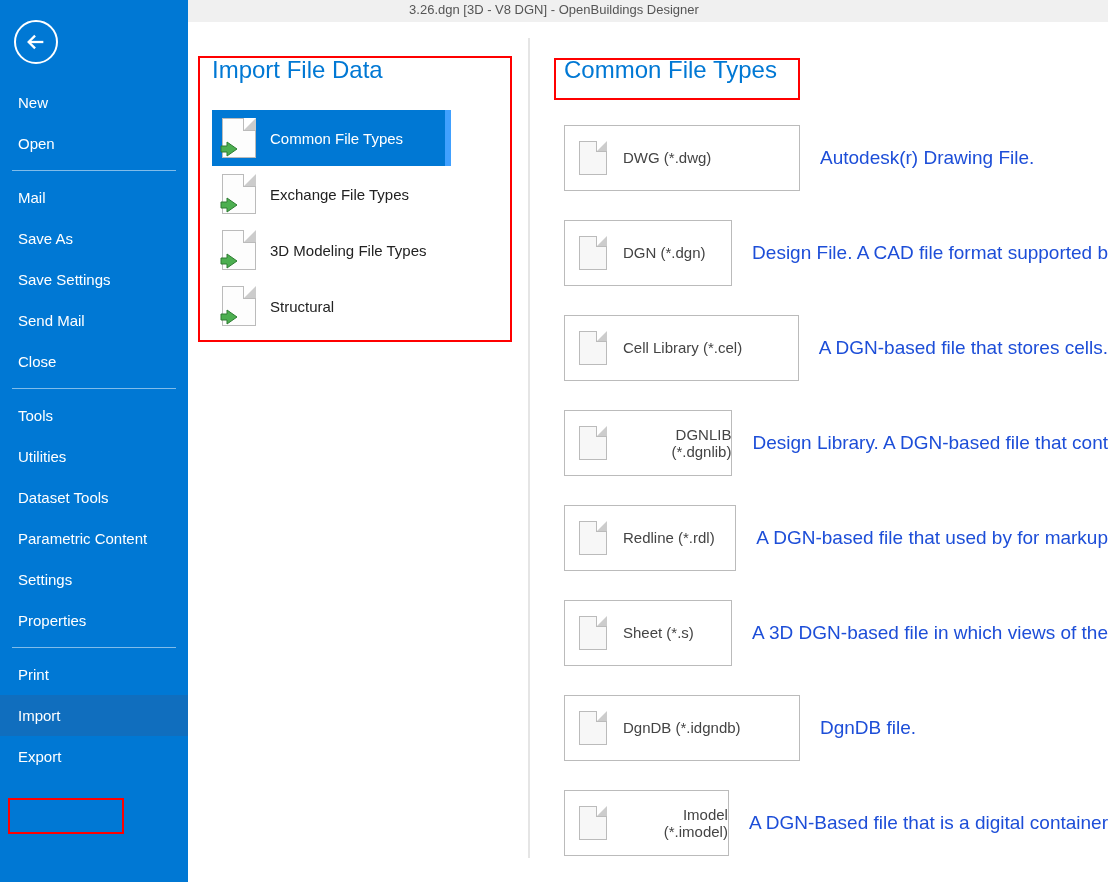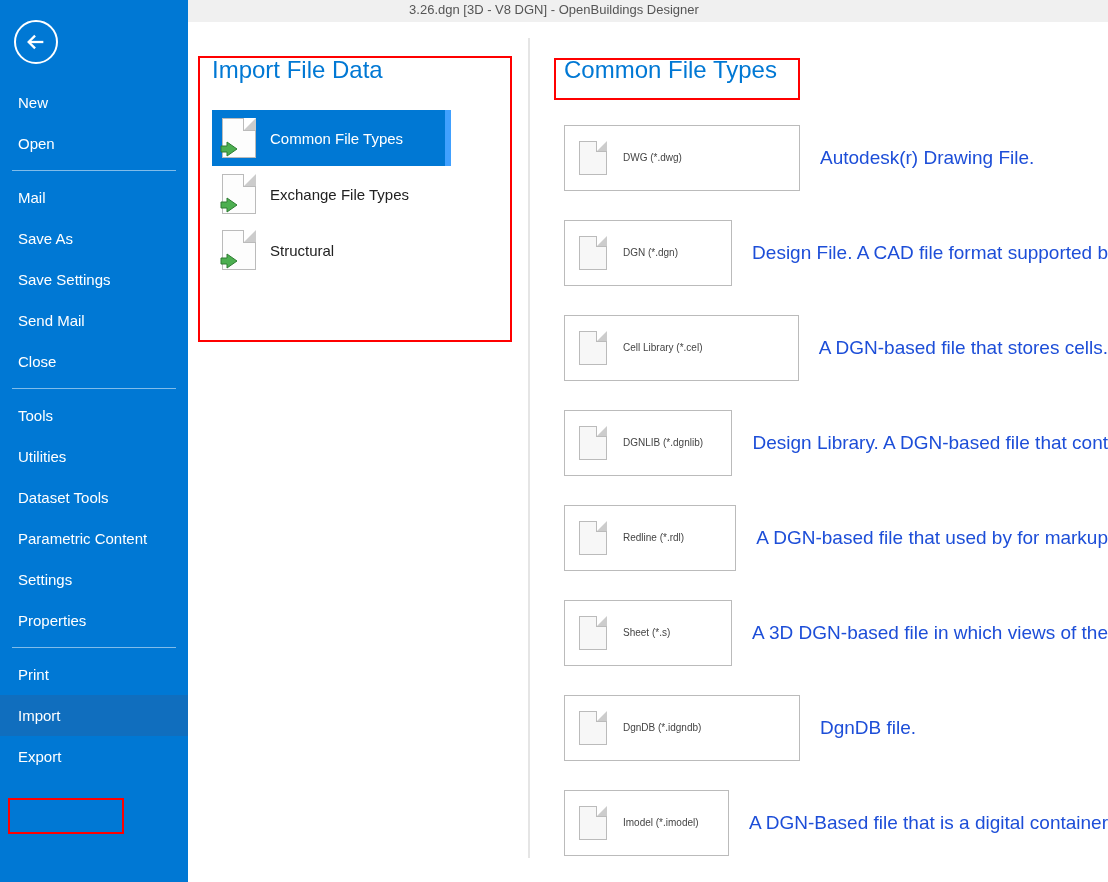--- a/index.html
+++ b/index.html
@@ -140,21 +140,21 @@
   }
   .file-doc-icon::before {
     content: '';
     position: absolute;
     top: -1px; right: -1px;
     width: 10px; height: 10px;
     background: linear-gradient(135deg, #fff 48%, #ccc 52%);
     border-left: 1px solid #bbb;
     border-bottom: 1px solid #bbb;
   }
-  .file-label { font-size: 10px; color: #444; text-align: right; }
+  .file-label { font-size: 15px; color: #444; text-align: right; }
   .file-desc {
     font-size: 19px;
     color: #1d4ed8;
     white-space: nowrap;
   }
   .red-box {
     position: absolute;
     border: 2px solid #ff0000;
     pointer-events: none;
   }
@@ -214,20 +214,28 @@
             </svg></div>
         </div>
         <span class="cat-label">Exchange File Types</span>
       </div>
       <div class="cat-item">
         <div class="cat-icon">
           <div class="cat-icon-arrow"><svg viewBox="0 0 20 20">
               <polygon points="18,10 8,3 8,7 2,7 2,13 8,13 8,17" fill="#4caf50" stroke="#2e7d32" stroke-width="1"></polygon>
             </svg></div>
         </div>
+        <span class="cat-label">3D Modeling File Types</span>
+      </div>
+      <div class="cat-item">
+        <div class="cat-icon">
+          <div class="cat-icon-arrow"><svg viewBox="0 0 20 20">
+              <polygon points="18,10 8,3 8,7 2,7 2,13 8,13 8,17" fill="#4caf50" stroke="#2e7d32" stroke-width="1"></polygon>
+            </svg></div>
+        </div>
         <span class="cat-label">Structural</span>
       </div>
     </div>
 </div>
 
 <div class="divider-v"></div>
 
 <div class="right-pane">
   <div class="pane-title">Common File Types</div>
   <div id="file-list">

